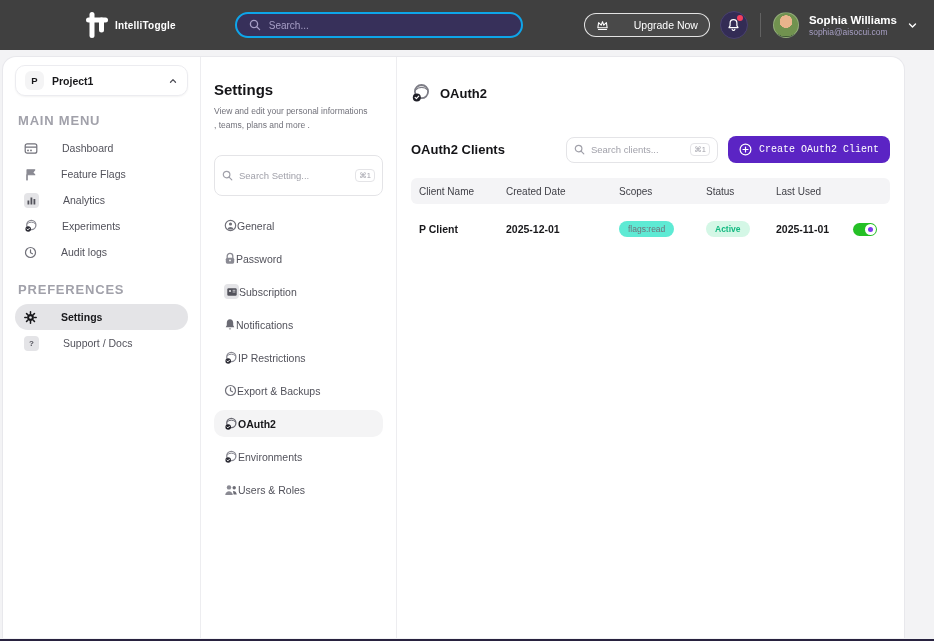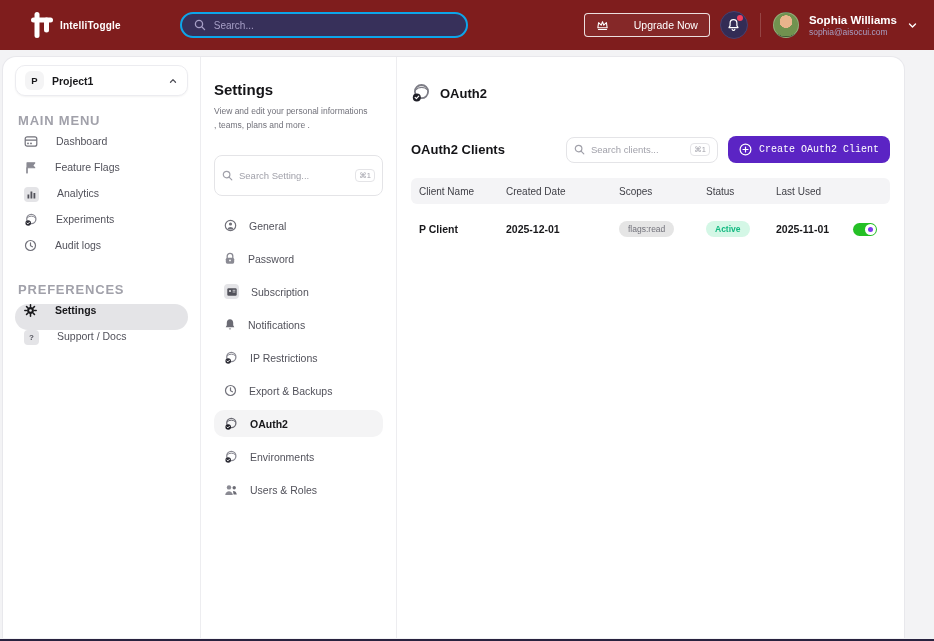--- a/index.html
+++ b/index.html
@@ -1,73 +1,73 @@
 <!DOCTYPE html>
 <html><head>
 <meta charset="utf-8">
 <style>
   * { margin:0; padding:0; box-sizing:border-box; }
   html,body { width:934px; height:641px; overflow:hidden; }
   body { background:#f3f3f5; font-family:"Liberation Sans", sans-serif; position:relative; }
 
   
-  .topbar { height:50px; background:#7f1d1d; display:flex; align-items:center; padding:0 16px 0 29px; position:relative; z-index:2; }
+  .topbar { height:50px; background:#404040; display:flex; align-items:center; padding:0 16px 0 84px; position:relative; z-index:2; }
   .logo { display:flex; align-items:center; gap:4px; }
   .logo-text { color:#fff; font-size:10px; font-weight:bold; letter-spacing:.2px; }
   .top-search { margin-left:59px; width:288px; height:26px; background:#37305a; border:2px solid #0ea5e9; border-radius:13px; display:flex; align-items:center; gap:8px; padding:0 12px; }
   .top-search .ph { color:#a79fc6; font-size:10px; }
   .top-right { margin-left:auto; display:flex; align-items:center; gap:10px; }
-  .upgrade-btn { display:flex; align-items:center; gap:25px; border:1.5px solid rgba(255,255,255,.85); background:rgba(255,255,255,.05); color:#fff; border-radius:4px; padding:5px 11px; font-size:10.5px; cursor:pointer; }
+  .upgrade-btn { display:flex; align-items:center; gap:25px; border:1.5px solid rgba(255,255,255,.85); background:rgba(255,255,255,.05); color:#fff; border-radius:12px; padding:5px 11px; font-size:10.5px; cursor:pointer; }
   .bell-wrap { width:28px; height:28px; border-radius:50%; background:#332c55; border:1px solid #49416f; display:flex; align-items:center; justify-content:center; position:relative; cursor:pointer; }
   .bell-dot { position:absolute; top:3px; right:4px; width:6px; height:6px; border-radius:50%; background:#f43f5e; }
   .top-divider { width:1px; height:24px; background:rgba(255,255,255,.18); margin:0 2px; }
   .avatar { width:26px; height:26px; border-radius:50%; background:radial-gradient(circle at 50% 36%, #e9b48c 0 32%, #71924f 33% 75%, #3f5c30 76%); border:1px solid rgba(255,255,255,.25); }
   .user-meta { line-height:1.25; }
   .user-name { color:#fff; font-size:11.5px; font-weight:bold; }
   .user-email { color:#a79fc4; font-size:8.5px; }
 
   
   .app-card { position:absolute; top:56px; left:2px; right:29px; bottom:3px; background:#fff; border:1px solid #e8e8ec; border-bottom:none; border-radius:14px 14px 0 0; display:flex; overflow:hidden; z-index:1; }
 
   
   .sidebar { width:198px; border-right:1px solid #ededf0; padding:8px 12px; }
   .project-card { display:flex; align-items:center; gap:8px; border:1px solid #ececf0; border-radius:10px; height:31px; padding:0 9px; box-shadow:0 1px 2px rgba(0,0,0,.05); cursor:pointer; background:#fff; }
   .project-initial { width:19px; height:19px; border-radius:6px; background:#f4f4f5; display:flex; align-items:center; justify-content:center; font-size:9.5px; font-weight:bold; color:#18181b; }
   .project-name { font-size:10.5px; font-weight:bold; color:#18181b; }
   .project-card .chev { margin-left:auto; }
   .section-label { margin:17px 3px 7px; font-size:13px; font-weight:bold; letter-spacing:.8px; color:#a1a1aa; }
-  .nav-item { display:flex; gap:18px; height:26px; padding:0 9px; border-radius:999px; color:#52525b; font-size:10.5px; cursor:pointer; }
+  .nav-item { display:flex; align-items:center; gap:24px; height:26px; padding:0 9px; border-radius:999px; color:#52525b; font-size:10.5px; cursor:pointer; }
   .nav-item.active { background:#e4e4e7; color:#18181b; font-weight:bold; }
   .sq-icon { width:15px; height:15px; border-radius:4px; background:#e4e4e7; display:flex; align-items:center; justify-content:center; font-size:8px; font-weight:bold; color:#52525b; }
 
   
   .settings-nav { width:196px; border-right:1px solid #ededf0; padding:24px 13px 0; }
   .sn-title { font-size:15px; font-weight:bold; color:#141417; }
   .sn-sub { margin-top:6px; font-size:8.5px; color:#71717a; line-height:1.65; width:158px; }
   .search-box { margin-top:23px; height:41px; border:1px solid #e4e4e7; border-radius:8px; display:flex; align-items:center; gap:6px; padding:0 7px; background:#fff; cursor:text; }
   .search-box .ph { font-size:9.5px; color:#a1a1aa; flex:1; }
   .kbd { border:1px solid #e4e4e7; border-radius:4px; font-size:7.5px; color:#a1a1aa; padding:1px 3px; }
   .sn-items { margin-top:16px; }
-  .sn-item { display:flex; align-items:center; gap:12px; height:27px; margin-bottom:6px; padding:0 10px; border-radius:10px; font-size:10.5px; color:#52525b; cursor:pointer; }
+  .sn-item { display:flex; align-items:center; gap:0; height:27px; margin-bottom:6px; padding:0 10px; border-radius:10px; font-size:10.5px; color:#52525b; cursor:pointer; }
   .sn-item.active { background:#f4f4f5; color:#18181b; font-weight:bold; }
 
   
   .main { flex:1; padding:26px 14px 0 14px; }
   .page-title-row { display:flex; align-items:center; gap:9px; }
   .page-title { font-size:13px; font-weight:bold; color:#141417; }
   .controls-row { margin-top:33px; display:flex; align-items:center; }
   .section-title { font-size:13px; font-weight:bold; color:#141417; margin-right:auto; }
   .client-search { width:152px; height:26px; margin:0; }
   .create-btn { margin-left:10px; height:27px; background:#5b24c4; border:none; color:#fff; border-radius:8px; font-size:10px; display:flex; align-items:center; gap:7px; padding:0 11px; cursor:pointer; font-family:Liberation Mono, monospace; }
 
   .table { margin-top:15px; }
   .thead, .trow { display:grid; grid-template-columns:87px 113px 87px 70px 77px 1fr; align-items:center; padding:0 8px; }
   .thead { background:#f4f4f6; border-radius:6px; height:26px; font-size:10px; color:#3f3f46; }
   .trow { height:50px; font-size:10.5px; color:#18181b; font-weight:bold; }
-  .pill-scope { justify-self:start; background:#e5e5e5; color:#71717a; font-size:8.5px; font-weight:normal; padding:3px 9px; border-radius:999px; }
+  .pill-scope { justify-self:start; background:#5eead4; color:#71717a; font-size:8.5px; font-weight:normal; padding:3px 9px; border-radius:999px; }
   .pill-status { justify-self:start; background:#d4f7e6; color:#13b981; font-size:8.5px; font-weight:bold; padding:3px 9px; border-radius:999px; }
   .toggle { justify-self:start; width:24px; height:13px; border-radius:999px; background:#25c026; position:relative; cursor:pointer; }
   .toggle .knob { position:absolute; top:1px; right:1px; width:11px; height:11px; border-radius:50%; background:#fff; display:flex; align-items:center; justify-content:center; }
   .toggle .knob::after { content:""; width:5px; height:5px; border-radius:50%; background:#7c3aed; display:block; }
 
   .bottom-edge { position:absolute; left:0; right:0; bottom:0; height:2px; background:#28223f; z-index:3; }
   svg { display:block; }
 </style>
 </head>
 <body>

